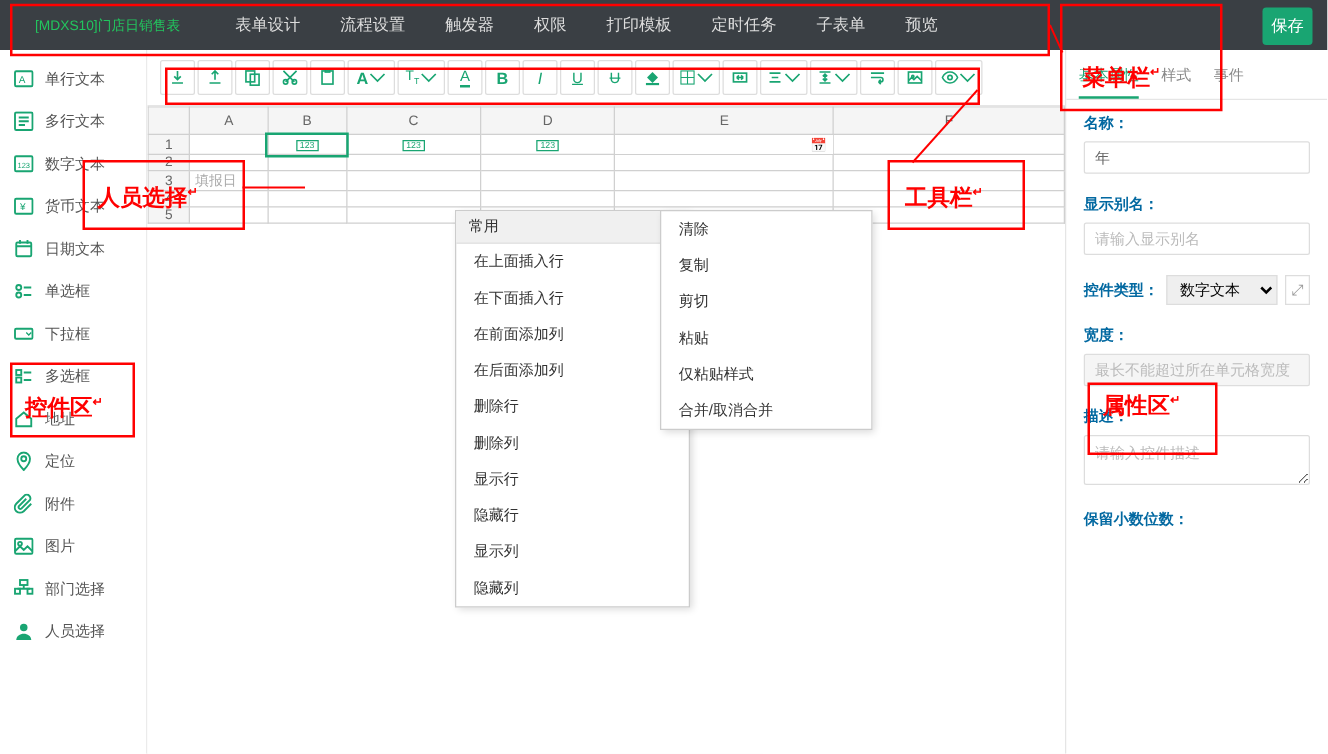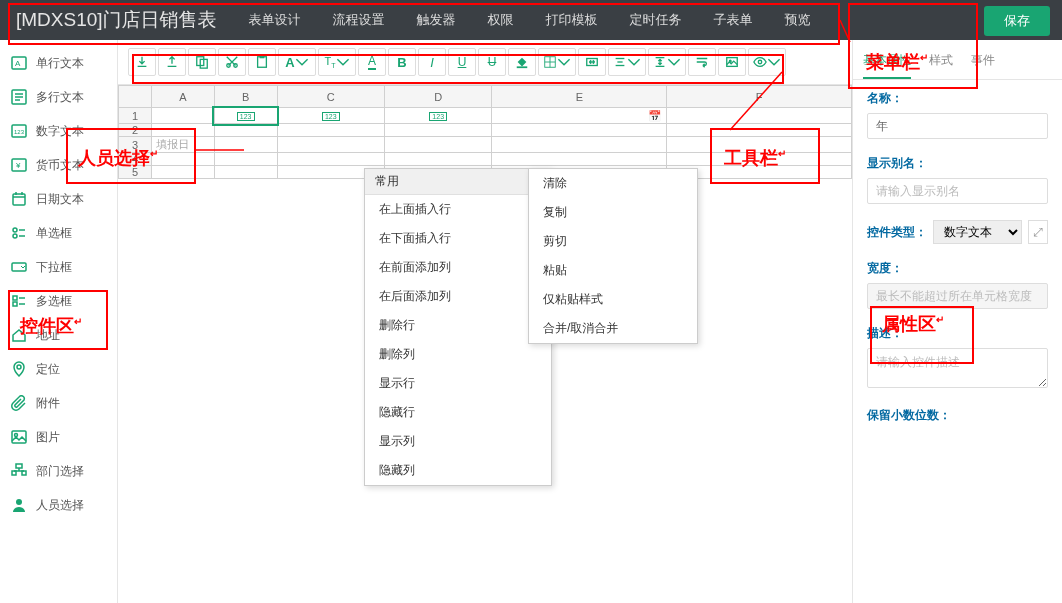--- a/index.html
+++ b/index.html
@@ -1,23 +1,23 @@
 <!DOCTYPE html>
 <html><head>
 <meta charset="utf-8">
 <style>
 * { box-sizing: border-box; margin: 0; padding: 0; }
 body { font-family: "Microsoft YaHei", Arial, sans-serif; font-size: 12px; color: #333; background: #fff; width: 1062px; height: 603px; overflow: hidden; position: relative; }
 
 
 .header { background: #3a3f44; height: 40px; display: flex; align-items: center; padding: 0; position: relative; }
-.header-title { color: #e5e5e5; font-size: 19px; padding: 0 16px; }
+.header-title { color: #22c55e; font-size: 11px; padding: 0 28px; }
 .header-menu { display: flex; }
 .header-menu-item { color: #ddd; padding: 0 16px; line-height: 40px; cursor: pointer; font-size: 13px; }
-.save-btn { position: absolute; right: 12px; top: 6px; background: #19a572; color: #fff; border: none; padding: 6px 20px; border-radius: 3px; font-size: 13px; cursor: pointer; }
+.save-btn { position: absolute; right: 12px; top: 6px; background: #19a572; color: #fff; border: none; padding: 6px 7px; border-radius: 3px; font-size: 13px; cursor: pointer; }
 
 
 .main { display: flex; height: calc(100% - 40px); }
 
 
 .sidebar { width: 118px; border-right: 1px solid #e5e5e5; background: #fff; overflow-y: auto; padding-top: 6px; }
 .ctrl-item { display: flex; align-items: center; padding: 8px 10px; cursor: pointer; font-size: 12px; color: #555; }
 .ctrl-item .icon { width: 18px; height: 18px; margin-right: 8px; display: flex; align-items: center; justify-content: center; }
 .ctrl-item svg { width: 16px; height: 16px; }
 

